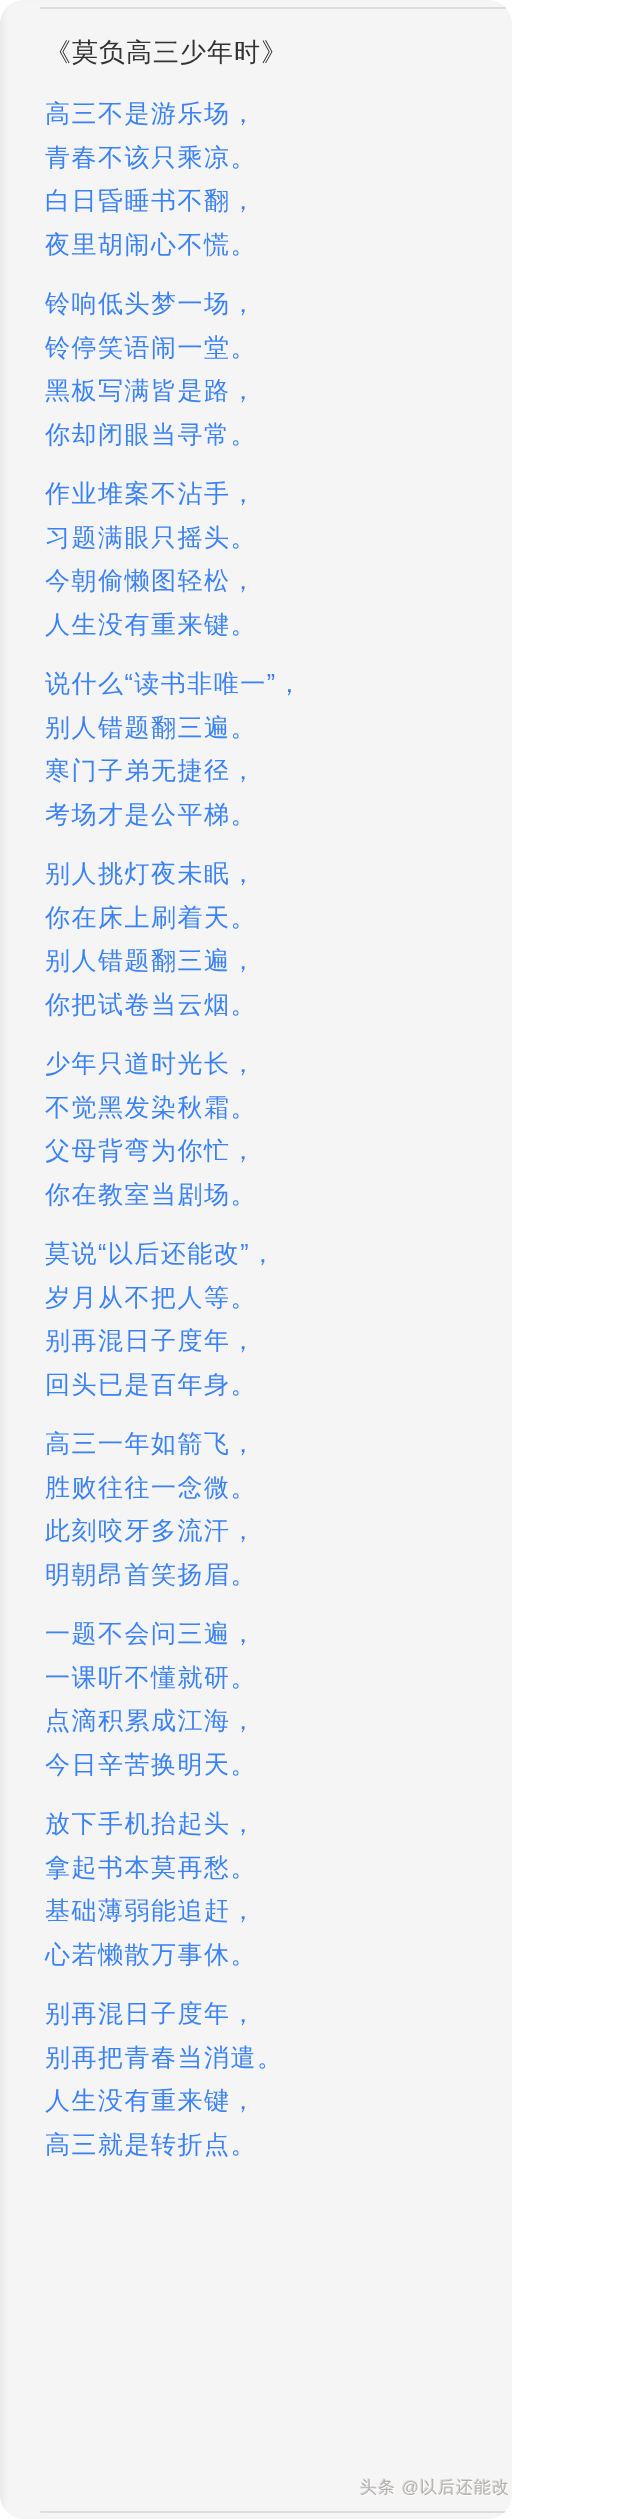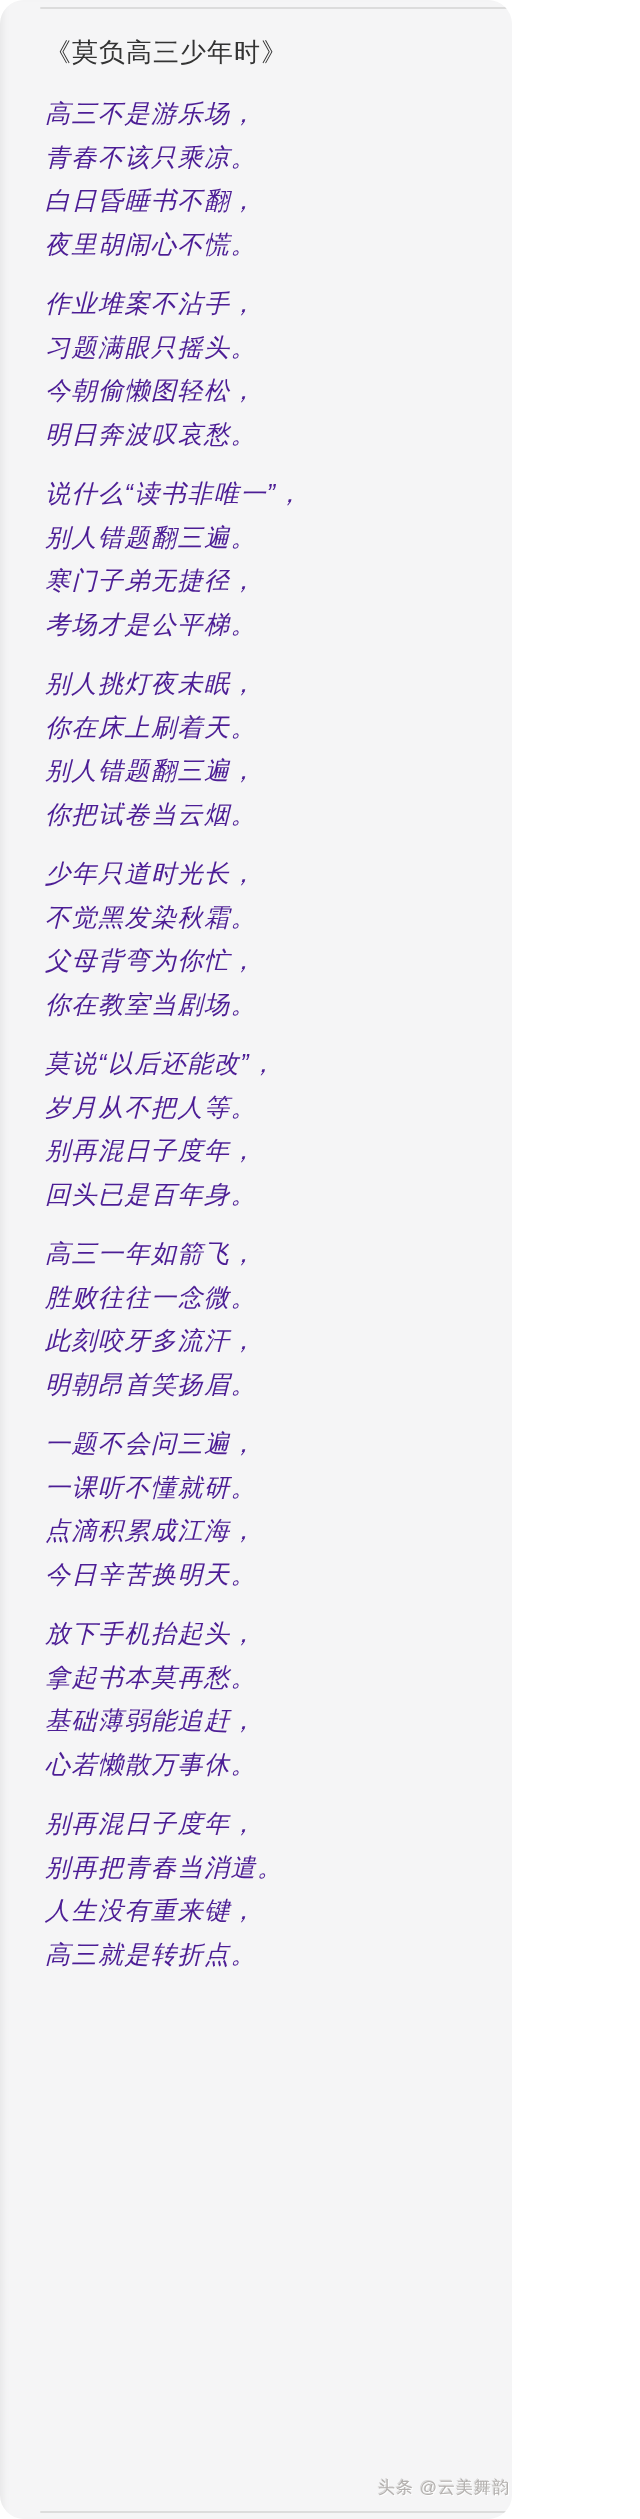--- a/index.html
+++ b/index.html
@@ -48,22 +48,21 @@
     margin: 0 0 17px 0;
     letter-spacing: 1px;
     color: #333333;
   }
   .stanza {
     font-size: 25px;
     line-height: 43.5px;
     margin: 16px 0 12px 0;
     letter-spacing: 1.5px;
     white-space: pre-line;
-    color: #4c1d95;
-    font-style: italic;
+    color: #3b82f6;
   }
   .watermark {
     position: absolute;
     top: 2476px;
     right: 2px;
     font-size: 17px;
     line-height: 24px;
     letter-spacing: 1px;
     color: #b3b0ae;
     text-shadow: 1px 1px 0 rgba(255,255,255,0.95), -1px -1px 0 rgba(160,158,156,0.35);
@@ -79,24 +78,28 @@
   <div class="divider top"></div>
 
   <div class="content">
     <h1 class="poem-title">《莫负高三少年时》</h1>
 
     <div>
       <p class="stanza">高三不是游乐场，
 青春不该只乘凉。
 白日昏睡书不翻，
 夜里胡闹心不慌。</p>
+      <p class="stanza">铃响低头梦一场，
+铃停笑语闹一堂。
+黑板写满皆是路，
+你却闭眼当寻常。</p>
       <p class="stanza">作业堆案不沾手，
 习题满眼只摇头。
 今朝偷懒图轻松，
-明日奔波叹哀愁。</p>
+人生没有重来键。</p>
       <p class="stanza">说什么“读书非唯一”，
 别人错题翻三遍。
 寒门子弟无捷径，
 考场才是公平梯。</p>
       <p class="stanza">别人挑灯夜未眠，
 你在床上刷着天。
 别人错题翻三遍，
 你把试卷当云烟。</p>
       <p class="stanza">少年只道时光长，
 不觉黑发染秋霜。
@@ -120,14 +123,14 @@
 心若懒散万事休。</p>
       <p class="stanza">别再混日子度年，
 别再把青春当消遣。
 人生没有重来键，
 高三就是转折点。</p>
     </div>
   </div>
 
   <div class="divider bottom"></div>
 
-  <div class="watermark">头条 @云美舞韵</div>
+  <div class="watermark">头条 @以后还能改</div>
 </div>
 
 </body></html>

